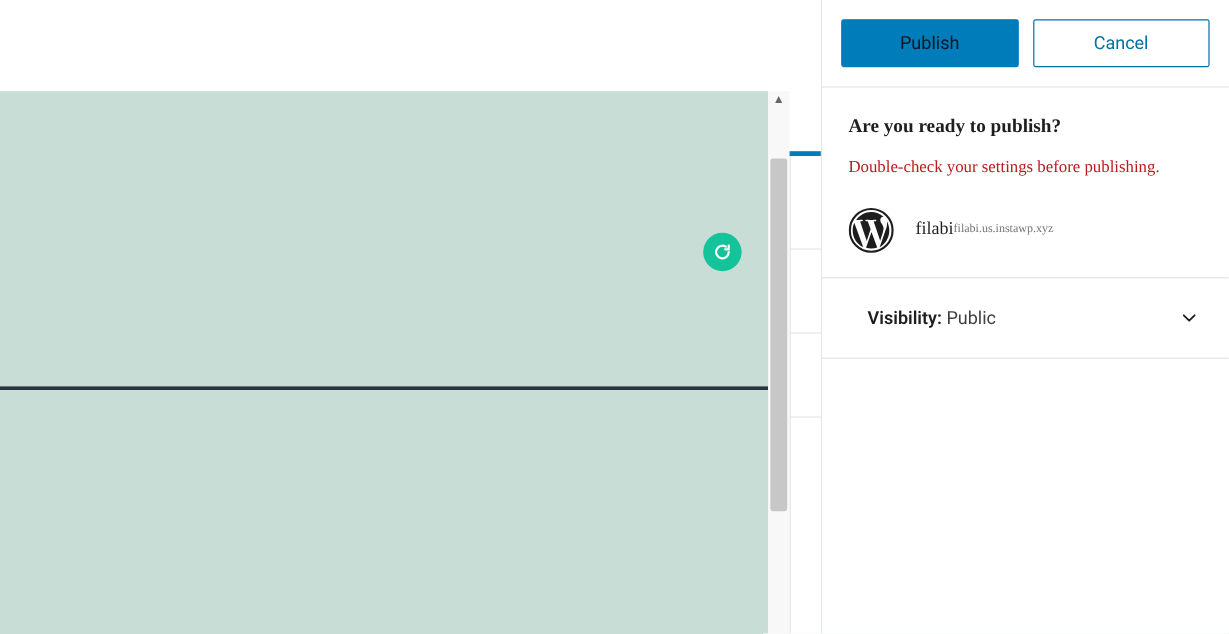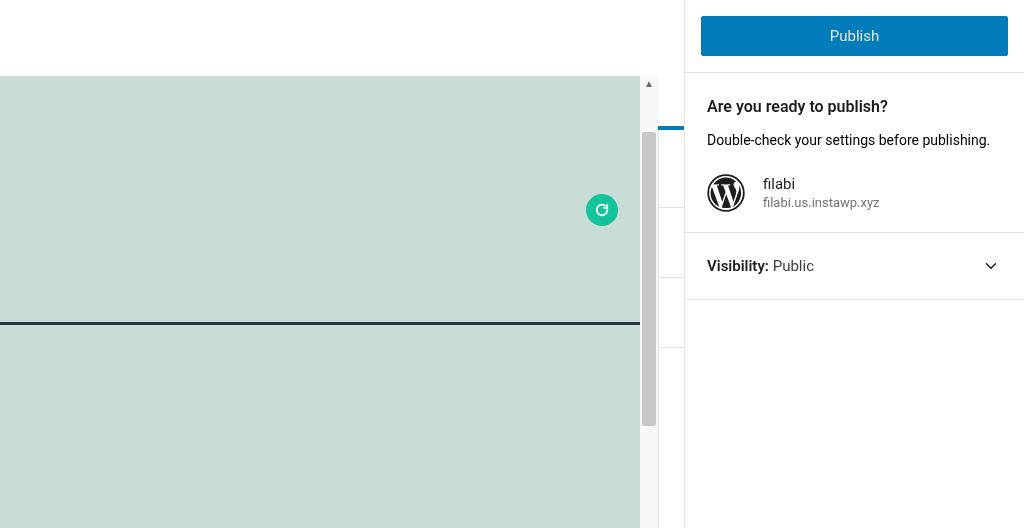--- a/index.html
+++ b/index.html
@@ -26,35 +26,35 @@
 
   
   .mini-rail { position: absolute; right: 0; top: 54px; width: 26px; bottom: 0; background: #fff; border-left: 1px solid #e2e4e7; }
   .mini-rail .seg { border-bottom: 1px solid #e2e4e7; height: 70px; }
   .mini-rail .seg.first { height: 78px; }
 
   
   .sidebar { flex: 1; height: 100%; border-left: 1px solid #e2e4e7; background: #fff; display: flex; flex-direction: column; }
   .sidebar-actions { display: flex; gap: 12px; padding: 16px 16px 16px 16px; border-bottom: 1px solid #e2e4e7; }
   .btn { flex: 1; height: 40px; display: flex; align-items: center; justify-content: center; font-size: 15px; border-radius: 2px; cursor: pointer; }
-  .btn-primary { background: #007cba; color: #e5e5e5; border: 1px solid #007cba; }
+  .btn-primary { background: #007cba; color: #0f172a; border: 1px solid #007cba; }
   .btn-secondary { background: #fff; color: #0071a1; border: 1px solid #0071a1; }
 
-  .prepub { padding: 24px 8px 20px 22px; border-bottom: 1px solid #e2e4e7; }
+  .prepub { padding: 24px 8px 20px 22px; border-bottom: 1px solid #e2e4e7; font-family: Liberation Serif, serif; }
   .prepub-title { font-size: 16px; font-weight: 600; color: #1e1e1e; margin-bottom: 14px; }
-  .prepub-sub { font-size: 14px; color: #000000; line-height: 1.55; margin-bottom: 22px; }
+  .prepub-sub { font-size: 14px; color: #b91c1c; line-height: 1.55; margin-bottom: 22px; }
   .site-row { display: flex; align-items: center; gap: 18px; }
   .site-logo { width: 38px; height: 38px; }
-  .site-meta { display: flex; flex-direction: column; }
+  .site-meta { display: flex; }
   .site-name { font-size: 15px; color: #1e1e1e; }
-  .site-url { font-size: 13px; color: #757575; margin-top: 2px; }
+  .site-url { font-size: 10px; color: #757575; margin-top: 2px; }
 
   .panel-row { display: flex; align-items: center; justify-content: space-between; padding: 22px 22px; border-bottom: 1px solid #e2e4e7; cursor: pointer; }
   .panel-row .label { font-size: 15px; color: #1e1e1e; }
-  .panel-row .label strong { font-weight: 600; }
+  .panel-row .label strong { font-weight: 600; margin-left: 16px; }
   .panel-row .value { font-weight: 400; color: #404040; }
   .chev { width: 22px; height: 22px; display: flex; align-items: center; justify-content: center; }
   .chev svg { width: 18px; height: 18px; stroke: #1e1e1e; }
 </style>
 </head>
 <body>
 
 <div class="app">
 
   <div class="editor-region">
@@ -82,20 +82,21 @@
         <div class="seg"></div>
         <div class="seg"></div>
       </div>
     </div>
   </div>
 
   <aside class="sidebar">
 
     <div class="sidebar-actions">
       <div class="btn btn-primary">Publish</div>
+      <div class="btn btn-secondary">Cancel</div>
     </div>
 
     <div class="prepub">
       <div class="prepub-title">Are you ready to publish?</div>
       <div class="prepub-sub">Double-check your settings before publishing.</div>
       <div class="site-row">
         <div class="site-logo">
           <svg viewBox="0 0 64 64" width="38" height="38">
             <circle cx="32" cy="32" r="30" fill="#fff" stroke="#1e1e1e" stroke-width="3"></circle>
             <path fill="#1e1e1e" d="M6 32c0 10.3 6 19.2 14.7 23.4L8.3 21.3C6.8 24.6 6 28.2 6 32zm43.5-1.3c0-3.2-1.2-5.5-2.2-7.2-1.3-2.1-2.6-3.9-2.6-6 0-2.4 1.8-4.6 4.3-4.6h.3C44.6 8.6 38.6 6 32 6c-8.8 0-16.6 4.5-21.1 11.4l1.6.1c2.6 0 6.7-.3 6.7-.3 1.4-.1 1.5 1.9.2 2.1 0 0-1.4.2-2.9.2l9.2 27.3 5.5-16.5-3.9-10.8c-1.4-.1-2.6-.2-2.6-.2-1.4-.1-1.2-2.2.2-2.1 0 0 4.2.3 6.6.3 2.6 0 6.7-.3 6.7-.3 1.4-.1 1.5 1.9.2 2.1 0 0-1.4.2-2.9.2l9.1 27.1 2.6-8.2c1.2-3.6 1.9-6.3 1.9-8.7zM32.4 34.3l-7.6 22C27.1 57 29.5 57.4 32 57.4c3 0 5.8-.5 8.5-1.5l-.2-.3-7.9-21.3zM54.1 19c.1.9.2 1.8.2 2.8 0 2.8-.5 5.9-2.1 9.8l-8.3 24C51.9 51 57.4 42.1 57.4 32c0-4.7-1.2-9.2-3.3-13z"></path>

